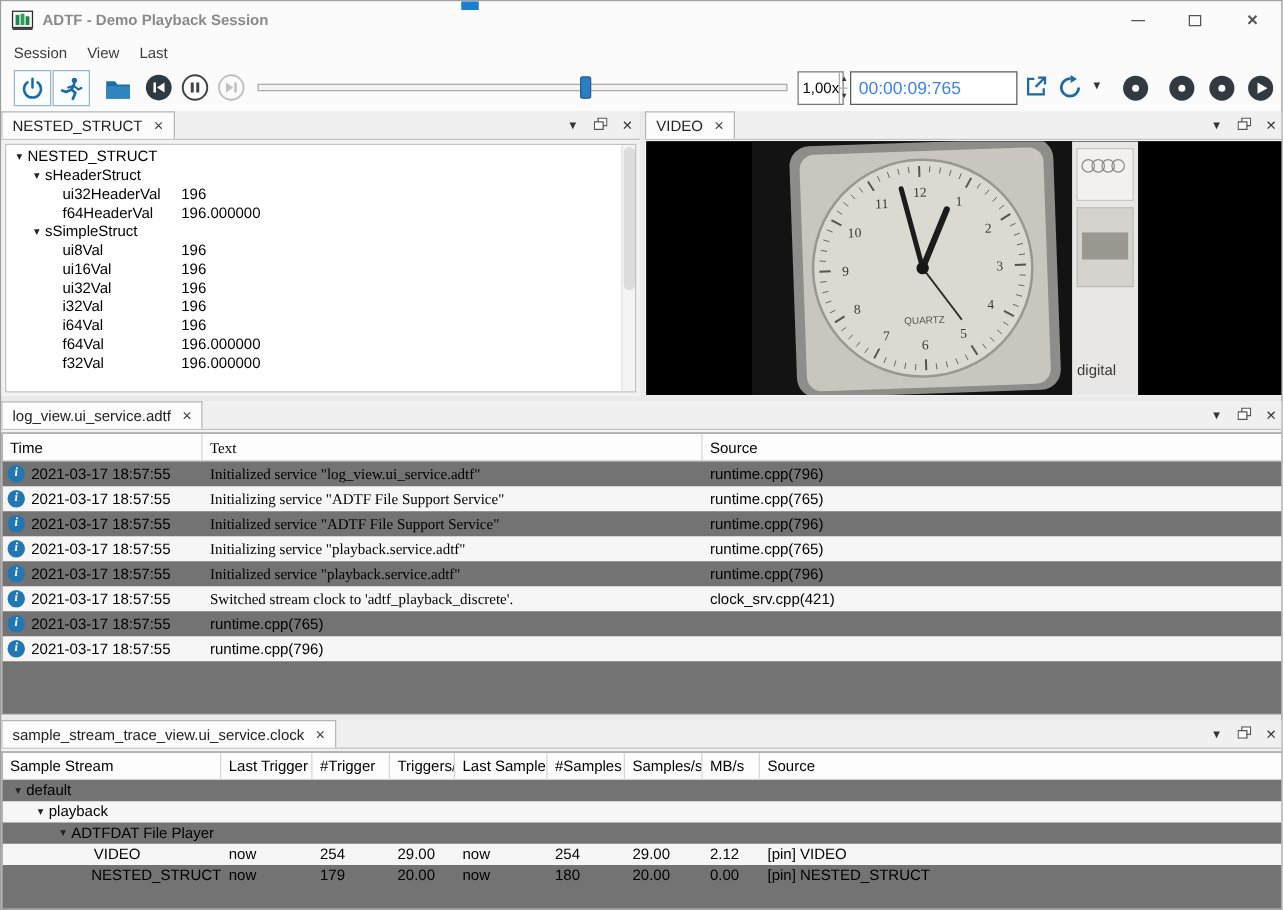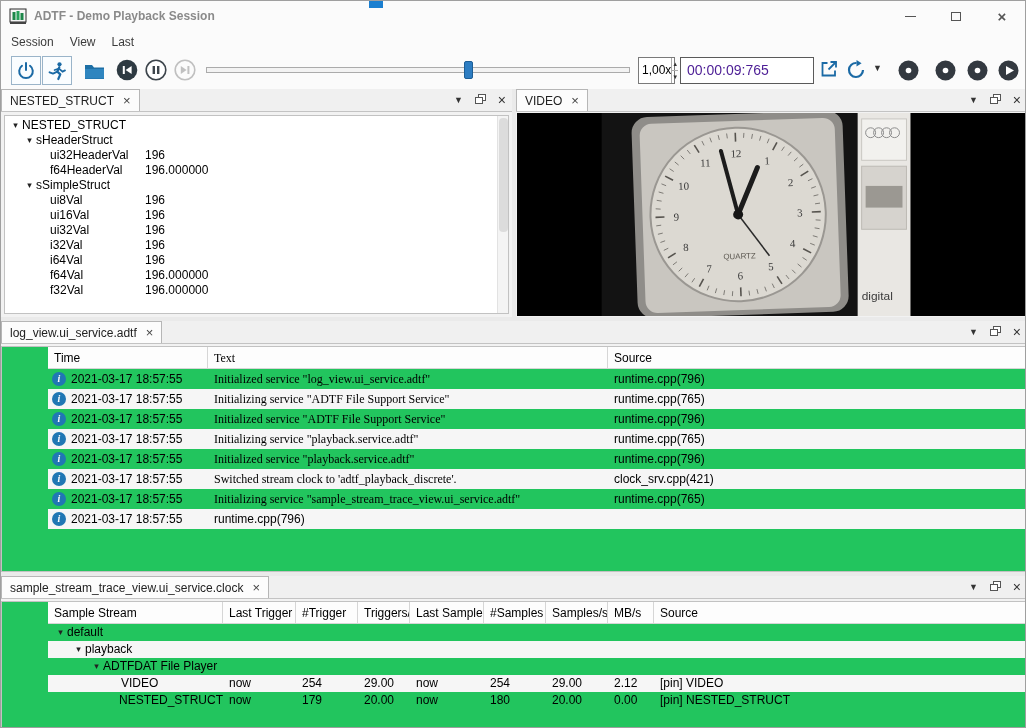--- a/index.html
+++ b/index.html
@@ -31,21 +31,21 @@
   .btn-run { left:41px; top:3px; width:30px; height:29px; }
   .btn-folder { left:80px; top:6px; width:26px; height:24px; display:flex; align-items:center; justify-content:center; }
   .btn-skipback { left:115px; top:6px; } .btn-pause { left:144px; top:6px; } .btn-skipfwd { left:173px; top:6px; }
   .slider { left:205px; top:14px; width:424px; height:6px; background:#f3f3f3; border:1px solid #ababab; }
   .slider-handle { position:absolute; top:-7px; width:9px; height:18px; background:#2d7dc2; border:1px solid #1d5e96; border-radius:2px; }
   .speed { left:637px; top:4px; width:37px; height:27px; border:1px solid #7a7a7a; background:#fff; display:flex; }
   .speed-text { flex:1; line-height:25px; padding-left:3px; font-size:12px; }
   .spin { width:12px; border-left:1px solid #ababab; display:flex; flex-direction:column; }
   .spin span { flex:1; font-size:6px; line-height:12px; text-align:center; color:#333; }
   .spin span:first-child { border-bottom:1px solid #ababab; }
-  .time { left:679px; top:4px; width:134px; height:27px; border:1px solid #5a5a5a; background:#fff; font-size:14px; line-height:25px; padding-left:6px; color:#4c1d95; }
+  .time { left:679px; top:4px; width:134px; height:27px; border:1px solid #5a5a5a; background:#fff; font-size:14px; line-height:25px; padding-left:6px; color:#3b82f6; }
   .btn-detach { left:818px; top:6px; } .btn-loop { left:844px; top:6px; }
   .loop-arrow { left:872px; top:10px; font-size:9px; color:#333; }
   .marker { top:7px; }
   .m1 { left:897px; } .m2 { left:934px; } .m3 { left:966px; } .m4 { left:997px; }
 
   
   .panel { position:absolute; background:#f2f2f2; }
   #panel-nested { left:0; top:88px; width:511px; height:228px; }
   #panel-video  { left:515px; top:88px; width:511px; height:228px; }
   #panel-log    { left:0; top:320px; width:1026px; height:251px; }
@@ -61,21 +61,21 @@
   .tree-wrap { position:absolute; top:26px; left:3px; right:3px; bottom:3px; border:1px solid #c2c2c2; background:#fff; overflow:hidden; padding-top:2px; }
   .tree-row { position:relative; height:15px; line-height:15px; white-space:nowrap; }
   .tree-arrow { display:inline-block; width:13px; text-align:center; font-size:9px; color:#222; vertical-align:top; }
   .tree-label { color:#000; }
   .tree-value { position:absolute; left:140px; top:0; }
   .vscroll { position:absolute; top:0; right:0; bottom:0; width:11px; background:#f4f4f4; border-left:1px solid #e2e2e2; }
   .vthumb { position:absolute; top:2px; left:1px; width:9px; height:58%; background:#dcdcdc; border-radius:4px; }
 
   .video-wrap { position:absolute; top:24px; left:1px; right:1px; bottom:1px; background:#000; overflow:hidden; }
 
-  .table-wrap { position:absolute; top:25px; left:0; right:0; bottom:0; border:1px solid #c2c2c2; background:#22c55e; overflow:hidden;padding-left:46px; }
+  .table-wrap { position:absolute; top:25px; left:0; right:0; bottom:0; border:1px solid #c2c2c2; background:#737373; overflow:hidden; }
   .thead { display:flex; height:22px; line-height:22px; border-bottom:1px solid #d6d6d6; background:#fdfdfd; }
   .hcell { padding-left:6px; border-right:1px solid #d6d6d6; white-space:nowrap; overflow:hidden; }
   .hcell:last-child { border-right:none; flex:1; }
   .lrow { display:flex; height:20px; line-height:20px; }
   .trow { display:flex; height:17px; line-height:17px; }
   .alt { background:#f6f6f6; }
   .lcell,.tcell { padding-left:6px; white-space:nowrap; overflow:hidden; }
   .lc0 { width:160px; } .lc1 { width:400px;font-family:Liberation Serif, serif; } .lc2 { flex:1; }
   .tc0 { width:175px; } .tc1 { width:73px; } .tc2 { width:62px; } .tc3 { width:52px; }
   .tc4 { width:74px; } .tc5 { width:62px; } .tc6 { width:62px; } .tc7 { width:46px; } .tc8 { flex:1; }
@@ -436,21 +436,20 @@
               <span>2021-03-17 18:57:55</span>
             </div>
             <div class="lcell lc1">Switched stream clock to 'adtf_playback_discrete'.</div>
             <div class="lcell lc2">clock_srv.cpp(421)</div>
           </div>
           <div class="lrow">
             <div class="lcell lc0 cell-time">
               <span class="info-icon">i</span>
               <span>2021-03-17 18:57:55</span>
             </div>
-            <div class="lcell lc1">Initializing service "sample_stream_trace_view.ui_service.adtf"</div>
             <div class="lcell lc2">runtime.cpp(765)</div>
           </div>
           <div class="lrow alt">
             <div class="lcell lc0 cell-time">
               <span class="info-icon">i</span>
               <span>2021-03-17 18:57:55</span>
             </div>
             <div class="lcell lc2">runtime.cpp(796)</div>
           </div>
         </div>

